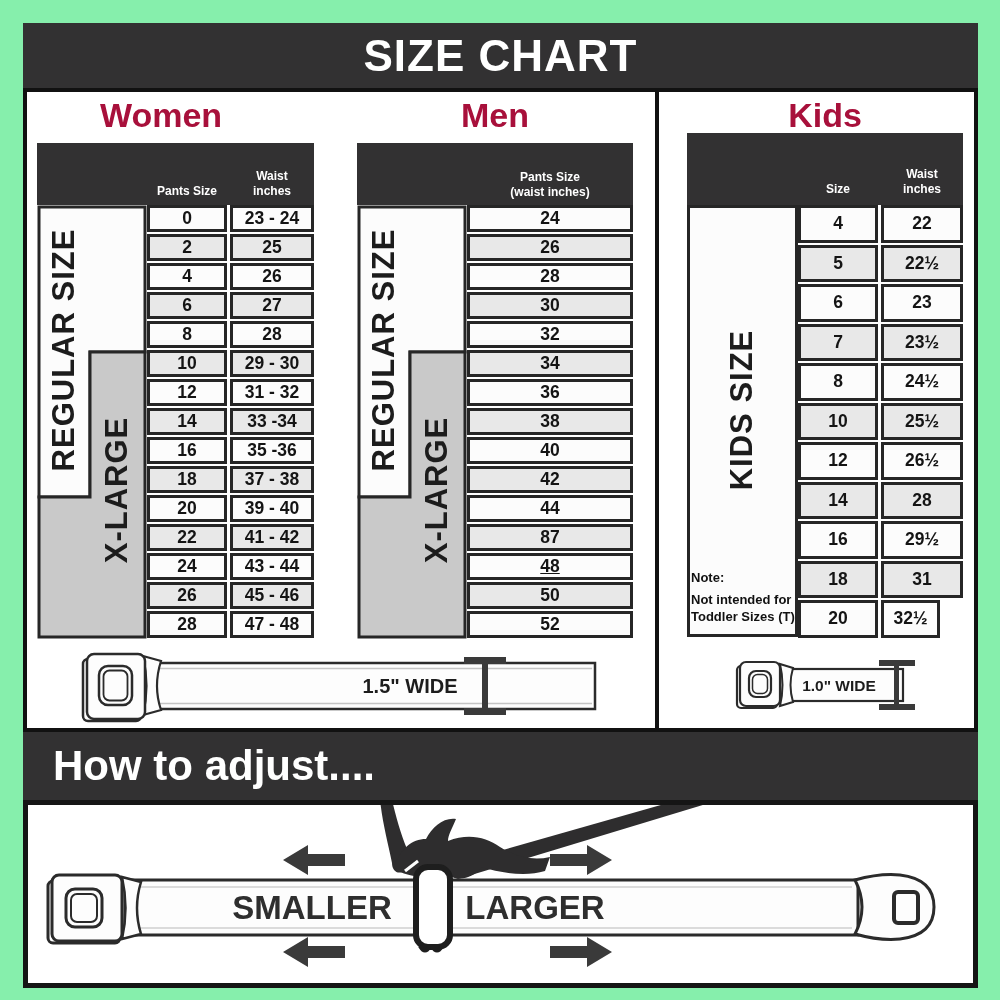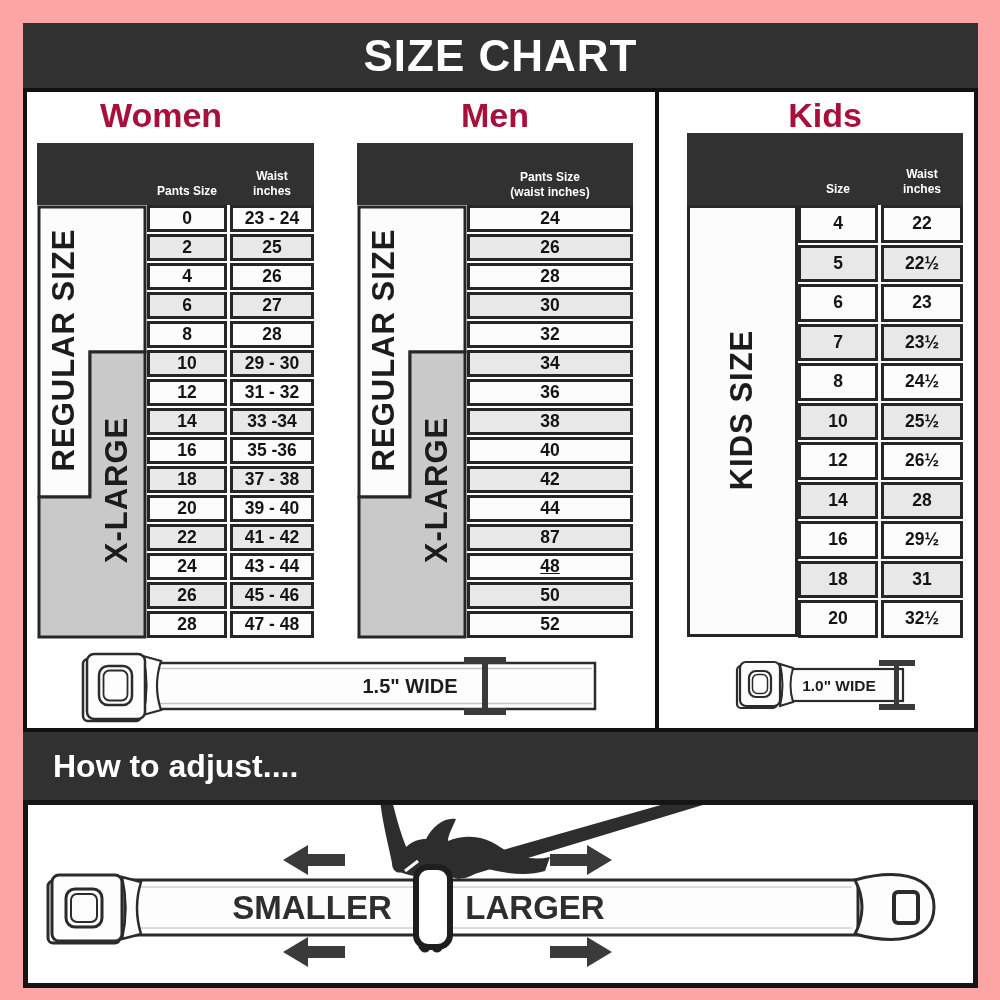--- a/index.html
+++ b/index.html
@@ -4,21 +4,21 @@
 <style>
   :root{
     --bar:#323132;
     --accent:#A8103B;
     --line:#262626;
     --cellbg:#fcfcfc;
     --altbg:#e8e8e8;
     --gray:#c9c9c9;
   }
   html,body{margin:0;padding:0;background:#fff;}
-  .page{position:relative;width:1000px;height:1000px;background:#fca5a5;overflow:hidden;
+  .page{position:relative;width:1000px;height:1000px;background:#86efac;overflow:hidden;
         font-family:"Liberation Sans", sans-serif;color:#141414;}
   .abs{position:absolute;}
 
   
   .title-bar{left:23px;top:23px;width:955px;height:65px;background:var(--bar);
              display:flex;align-items:center;justify-content:center;}
   .title-bar span{color:#fff;font-size:44px;font-weight:700;letter-spacing:1px;}
 
   
   .main-panel{left:23px;top:88px;width:955px;height:644px;border:4px solid #111;
@@ -42,21 +42,21 @@
   .vlabel{position:absolute;transform:rotate(-90deg);text-align:center;height:40px;line-height:40px;
           font-weight:700;color:#1c1c1c;font-size:31px;letter-spacing:1px;white-space:nowrap;}
   .kids-zone{position:absolute;left:0;top:72px;width:111px;height:432px;border:3px solid var(--line);
              box-sizing:border-box;background:var(--cellbg);}
   .kids-note{position:absolute;left:4px;top:437px;width:106px;font-size:13px;font-weight:700;line-height:1.3;color:#111;}
   .kids-note .n1{margin-bottom:5px;}
 
   
   .adjust-bar{left:23px;top:732px;width:955px;height:68px;background:var(--bar);
               display:flex;align-items:center;box-sizing:border-box;padding-left:30px;}
-  .adjust-bar span{color:#fff;font-size:32px;font-weight:700;}
+  .adjust-bar span{color:#fff;font-size:42px;font-weight:700;}
   .adjust-panel{left:23px;top:800px;width:955px;height:188px;border:5px solid #151515;
                 box-sizing:border-box;background:#fff;}
   svg text{font-family:"Liberation Sans", sans-serif;}
 </style>
 </head>
 <body>
 
 <div class="page">
 
   <div class="abs title-bar">
@@ -243,20 +243,25 @@
   <div class="table" style="left:687px;top:133px;width:276px;height:504px;">
     <div class="thead" style="height:72px;">
       <div class="th" style="left:111px;width:80px;bottom:8px;">Size</div>
       <div class="th" style="left:194px;width:82px;bottom:8px;">
         <div>Waist</div>
         <div>inches</div>
       </div>
     </div>
     <div class="kids-zone"></div>
     <div class="vlabel" style="left:-95px;top:257px;width:300px;">KIDS SIZE</div>
+    <div class="kids-note">
+      <div class="n1">Note:</div>
+      <div>Not intended for</div>
+      <div>Toddler Sizes (T)</div>
+    </div>
     <div class="rows" style="left:111px;top:72px;width:165px;">
 
         <div class="row" style="height:37.5px;">
           <div class="cell" style="width:80px;">4</div>
           <div class="cell" style="width:82px;">22</div>
         </div>
 
         <div class="row alt" style="height:37.5px;">
           <div class="cell" style="width:80px;">5</div>
           <div class="cell" style="width:82px;">22½</div>
@@ -297,21 +302,21 @@
           <div class="cell" style="width:82px;">29½</div>
         </div>
 
         <div class="row alt" style="height:37.5px;">
           <div class="cell" style="width:80px;">18</div>
           <div class="cell" style="width:82px;">31</div>
         </div>
 
         <div class="row" style="height:37.5px;">
           <div class="cell" style="width:80px;">20</div>
-          <div class="cell" style="width:82px;">32½</div>
+          <div class="cell" style="width:59px;">32½</div>
         </div>
       </div>
   </div>
 
   <svg class="abs" style="left:80px;top:648px;" width="530" height="80" viewBox="0 0 530 80">
     <g fill="#fdfdfd" stroke="#2b2b2b">
       <rect x="3" y="11" width="58" height="62" rx="5" stroke-width="2.5"></rect>
       <rect x="63" y="15" width="452" height="46" stroke-width="2.5"></rect>
       <line x1="67" y1="20.5" x2="512" y2="20.5" stroke="#c4c4c4" stroke-width="1.5"></line>
       <line x1="67" y1="55.5" x2="512" y2="55.5" stroke="#c4c4c4" stroke-width="1.5"></line>

